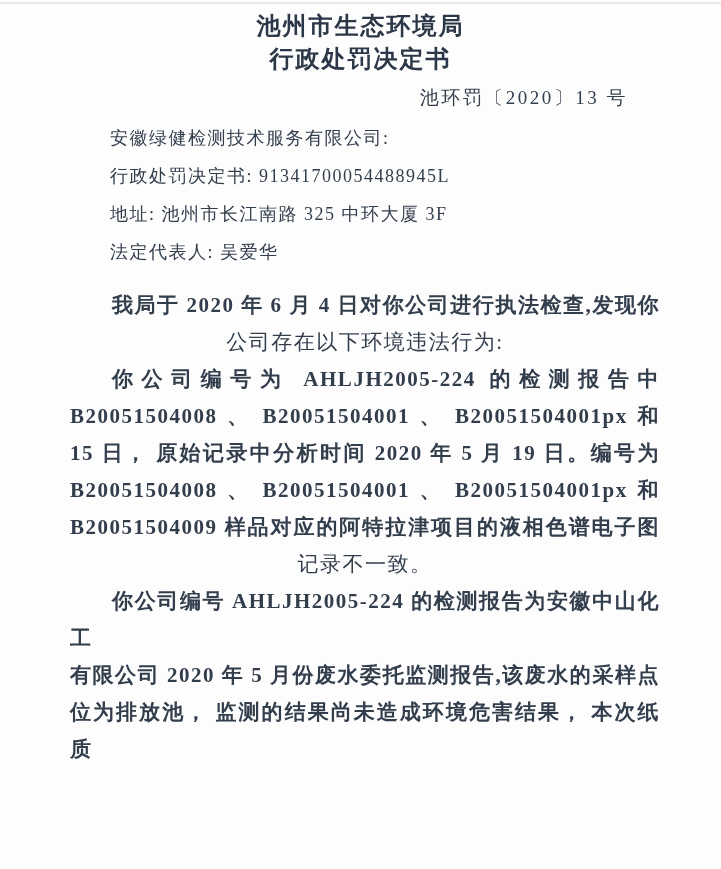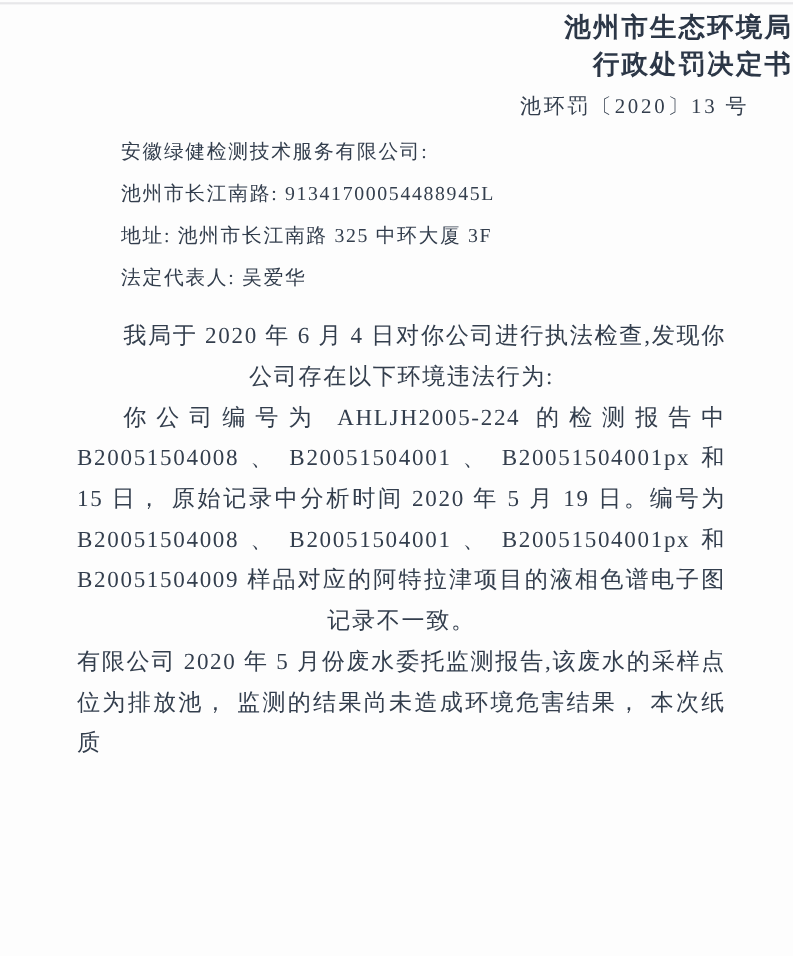--- a/index.html
+++ b/index.html
@@ -16,31 +16,31 @@
 
   .scan-edge {
     position: absolute;
     top: 2px; left: 0;
     width: 100%; height: 2px;
     background: #e7e7e9;
   }
 
   .title {
     padding-top: 10px;
-    text-align: right;
+    text-align: center;
     font-weight: 700;
     font-size: 24px;
     line-height: 33px;
     letter-spacing: 2px;
     color: #2c3747;
   }
 
   .docnum {
     margin-top: 9px;
-    padding-right: 40px;
+    padding-right: 93px;
     text-align: right;
     font-size: 19px;
     line-height: 26px;
     letter-spacing: 2.5px;
   }
 
   .recipient {
     margin: 8px 60px 0 110px;
     font-size: 18px;
     line-height: 38px;
@@ -55,49 +55,51 @@
 
   .line {
     text-align: center;
     letter-spacing: 1.5px;
     white-space: nowrap;
   }
   .line.fill {
     white-space: normal;
     text-align: justify;
     text-align-last: justify;
+    font-weight: bold;
   }
   .line.ind { text-indent: 2em; }
 </style>
 </head>
 <body>
 
 <div class="page">
   <div class="scan-edge"></div>
 
   <div class="title">
     <div>池州市生态环境局</div>
     <div>行政处罚决定书</div>
   </div>
 
   <div class="docnum">池环罚〔2020〕13 号</div>
 
   <div class="recipient">
     <div class="rline">安徽绿健检测技术服务有限公司:</div>
-    <div class="rline">池州市长江南路: 91341700054488945L</div>
+    <div class="rline">行政处罚决定书: 91341700054488945L</div>
     <div class="rline">地址: 池州市长江南路 325 中环大厦 3F</div>
     <div class="rline">法定代表人: 吴爱华</div>
   </div>
 
   <div class="doc-body">
     <div class="line fill ind">我局于 2020 年 6 月 4 日对你公司进行执法检查,发现你</div>
     <div class="line">公司存在以下环境违法行为:</div>
     <div class="line fill ind">你公司编号为 AHLJH2005-224 的检测报告中</div>
     <div class="line fill">B20051504008 、 B20051504001 、 B20051504001px 和</div>
     <div class="line fill">15 日， 原始记录中分析时间 2020 年 5 月 19 日。编号为</div>
     <div class="line fill">B20051504008 、 B20051504001 、 B20051504001px 和</div>
     <div class="line fill">B20051504009 样品对应的阿特拉津项目的液相色谱电子图</div>
     <div class="line">记录不一致。</div>
+    <div class="line fill ind">你公司编号 AHLJH2005-224 的检测报告为安徽中山化工</div>
     <div class="line fill">有限公司 2020 年 5 月份废水委托监测报告,该废水的采样点</div>
     <div class="line fill">位为排放池， 监测的结果尚未造成环境危害结果， 本次纸质</div>
 
   </div>
 </div>
 
 </body></html>

